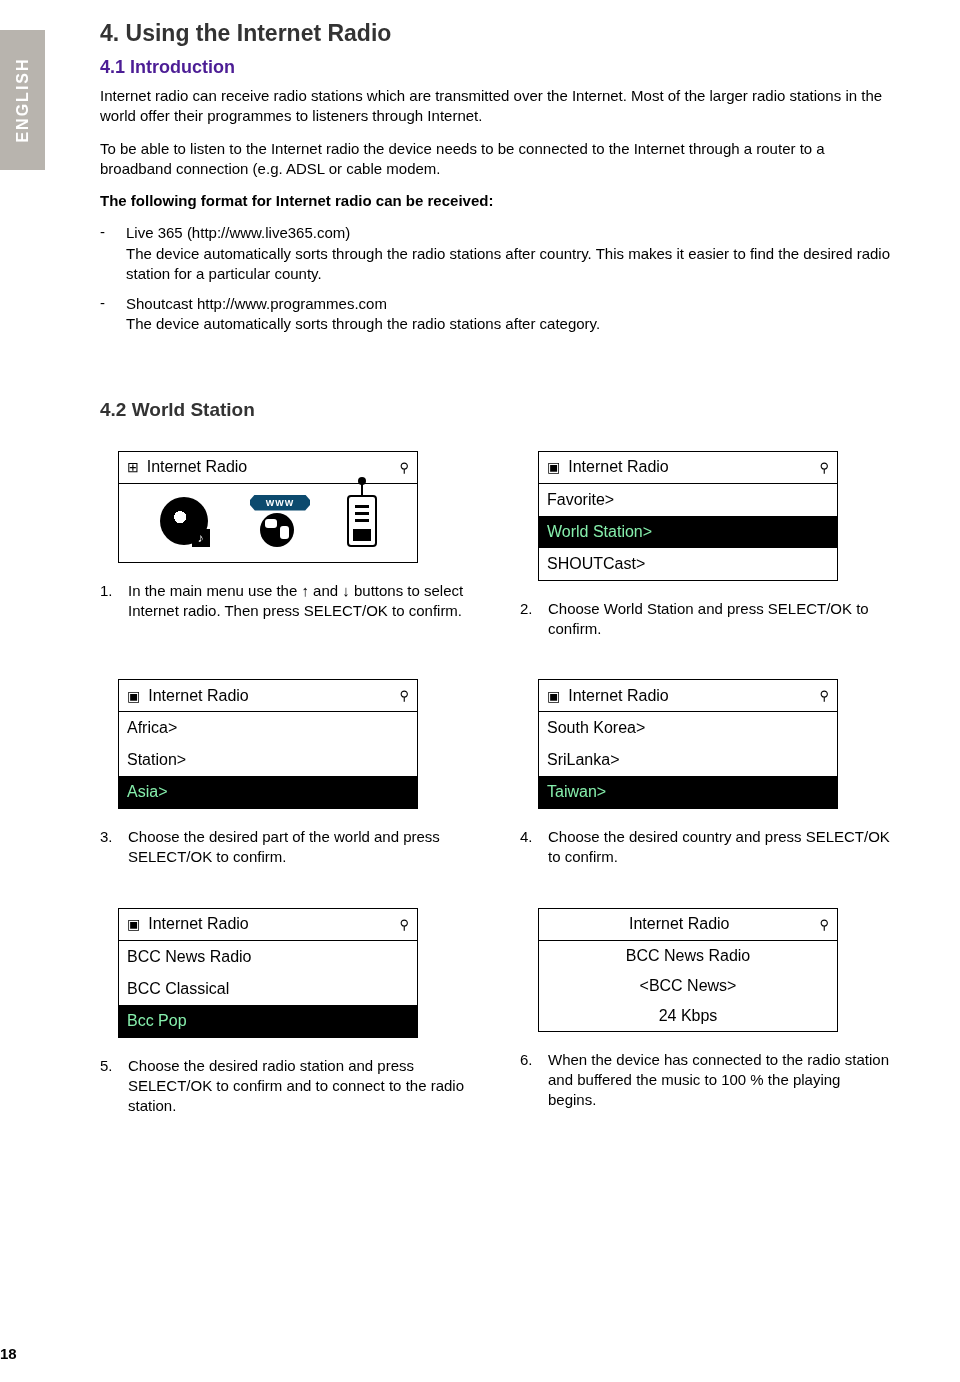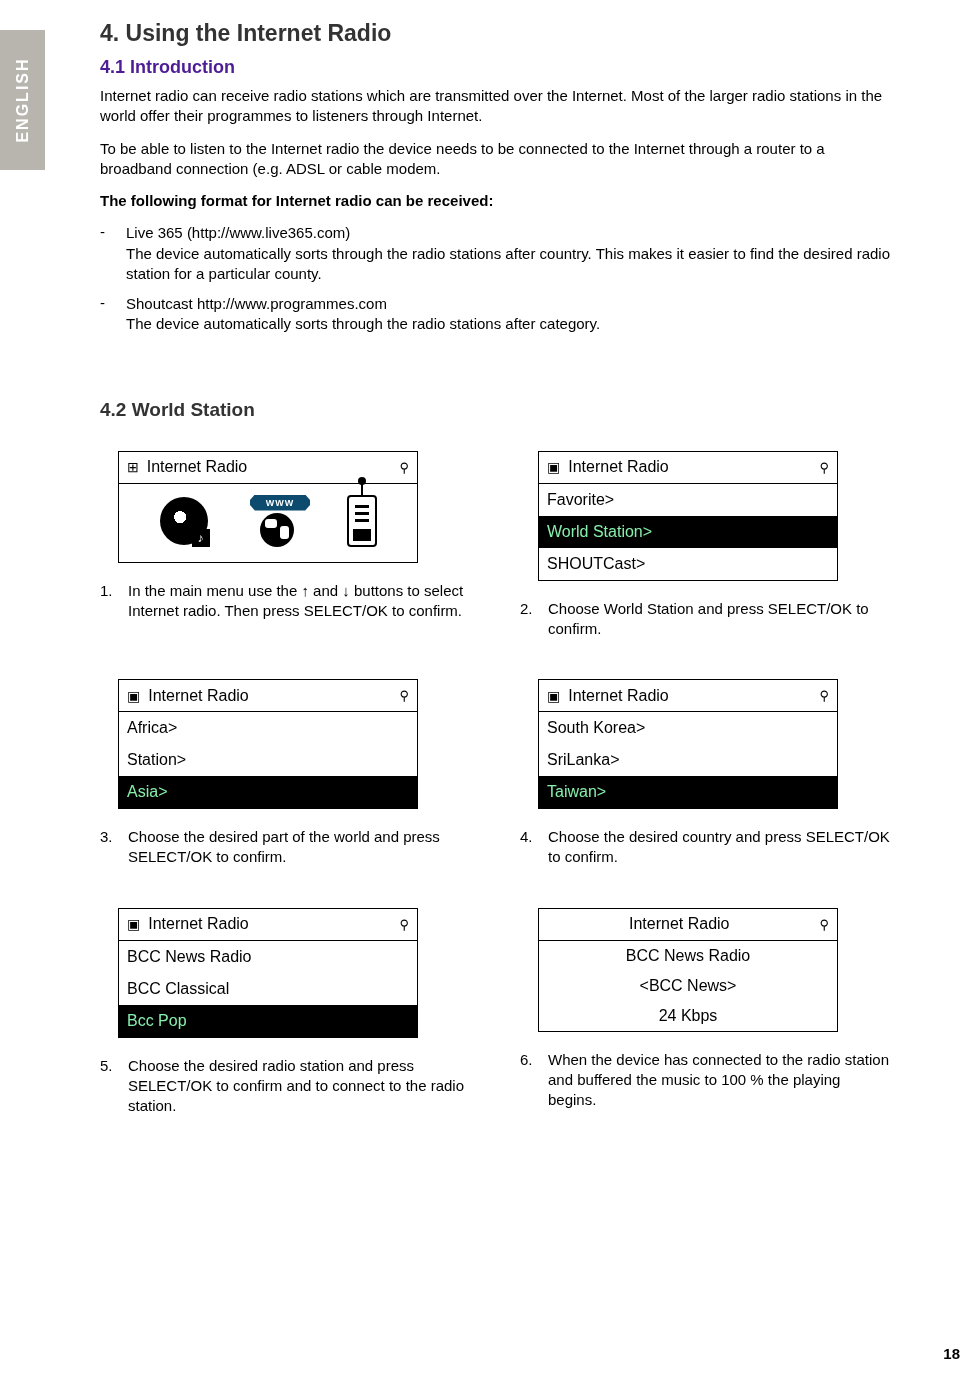--- a/index.html
+++ b/index.html
@@ -86,21 +86,21 @@
   .lcd-row.sel { background: #000; color: #86efac; }
   .playrow { text-align: center; height: 30px; line-height: 30px; font-size: 16px; }
   .step { display: flex; line-height: 1.35; margin-bottom: 20px; margin-left: 0px;}
   .step .num { width: 28px; flex-shrink: 0; }
   .step .body { flex: 1; padding-right: 10px; }
   .page-num {
     position: absolute;
     bottom: 20px;
     left: 0;
     width: 100%;
-    text-align: right;
+    text-align: left;
     font-weight: bold;
   }
   .note { font-weight: bold; margin-top: 28px; }
   
   .ico-disc {
     width: 48px; height: 48px; border-radius: 50%;
     background: radial-gradient(circle at 42% 42%, #fff 0 6px, #000 6px 100%);
     position: relative;
   }
   .ico-disc::after {

